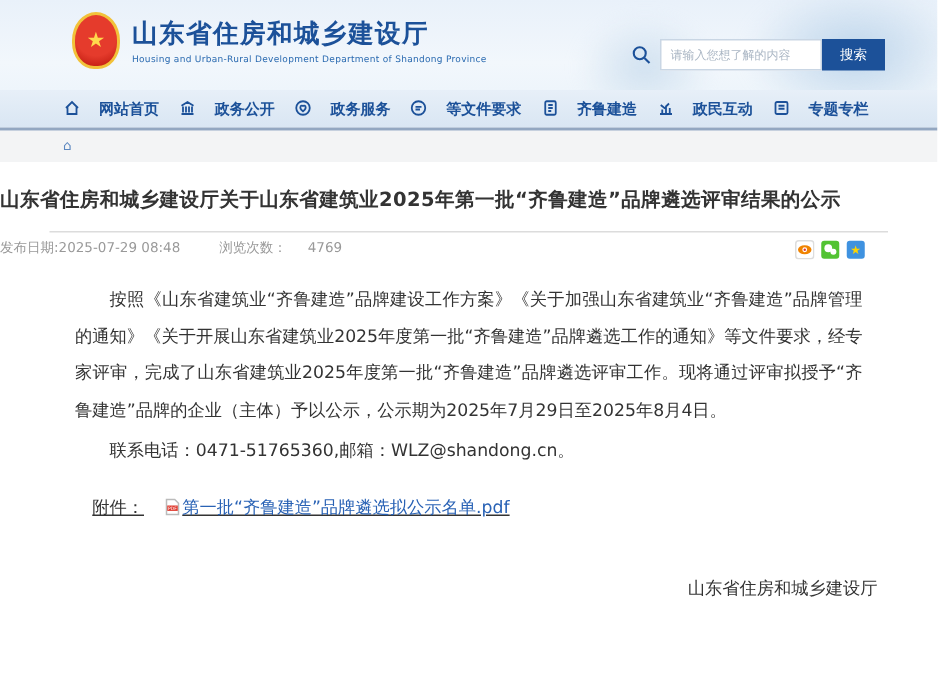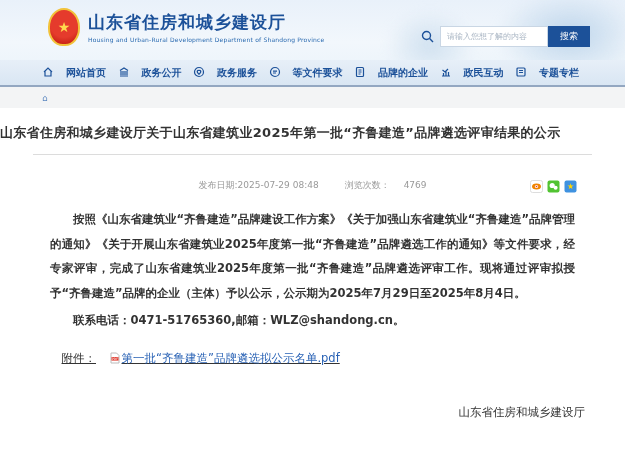--- a/index.html
+++ b/index.html
@@ -40,29 +40,29 @@
   
   .crumb { height:21px; background:#f3f4f5; display:flex; align-items:center;
     padding-left:42px; font-size:8.5px; color:#8494a8; }
   .crumb .home-glyph { color:#5b87c0; margin-right:4px; font-size:9px; }
 
   
   .article { background:#fff; padding-top:16px; }
   .title { text-align:left; font-size:13px; font-weight:bold; color:#333;
     white-space:nowrap; letter-spacing:.3px; }
   .rule { border-bottom:1px solid #dcdcdc; margin:12px 33px 0 33px; }
-  .meta { position:relative; margin-top:24px; height:16px; font-size:9px; color:#999;
-    text-align:center; }
+  .meta { position:relative; margin-top:4px; height:16px; font-size:9px; color:#999;
+    }
   .meta .gap { display:inline-block; width:26px; }
   .meta .gap2 { display:inline-block; width:14px; }
   .share { position:absolute; right:48px; top:1px; display:flex; gap:4px; }
   .share span { display:flex; cursor:pointer; }
   .body-text { padding:12px 50px 0 50px; }
   .body-text p { font-size:11.5px; color:#333; line-height:2.15; text-align:justify;
-    text-indent:2em; margin-bottom:2px;font-weight:bold; }
+    text-indent:2em; margin-bottom:2px; }
   .attach { padding:16px 50px 0 50px; font-size:11.5px; color:#333; text-indent:1em;text-decoration:underline; }
   .attach .pdf { display:inline-block; vertical-align:-2px; margin:0 2px; }
   .attach a { color:#2962b5; text-decoration:none; cursor:pointer;text-align:center; }
   .sign { margin-top:38px; }
   .sign .org { text-align:right; padding-right:40px; font-size:11.5px; color:#333; }
 </style>
 </head>
 <body>
 
 <div class="banner">
@@ -112,21 +112,21 @@
         <circle cx="6" cy="6" r="4.5"></circle>
         <path d="M4 5.2 H8 M4 7 H7"></path>
       </svg>
     <span>等文件要求</span>
   </div>
   <div class="nav-item">
     <svg width="12" height="12" viewBox="0 0 12 12">
         <rect x="2.5" y="1.5" width="7" height="9" rx="1"></rect>
         <path d="M4.5 4 H7.5 M4.5 6 H7.5 M4.5 8 H6.5"></path>
       </svg>
-    <span>品牌的企业</span>
+    <span>齐鲁建造</span>
   </div>
   <div class="nav-item">
     <svg width="12" height="12" viewBox="0 0 12 12">
         <path d="M2 10 H10 M3.5 10 V7 M6 10 V4.5 M8.5 10 V6 M2.5 4 L5 6 L8 3"></path>
       </svg>
     <span>政民互动</span>
   </div>
   <div class="nav-item">
     <svg width="12" height="12" viewBox="0 0 12 12">
         <rect x="2" y="2" width="8" height="8" rx="1"></rect>

